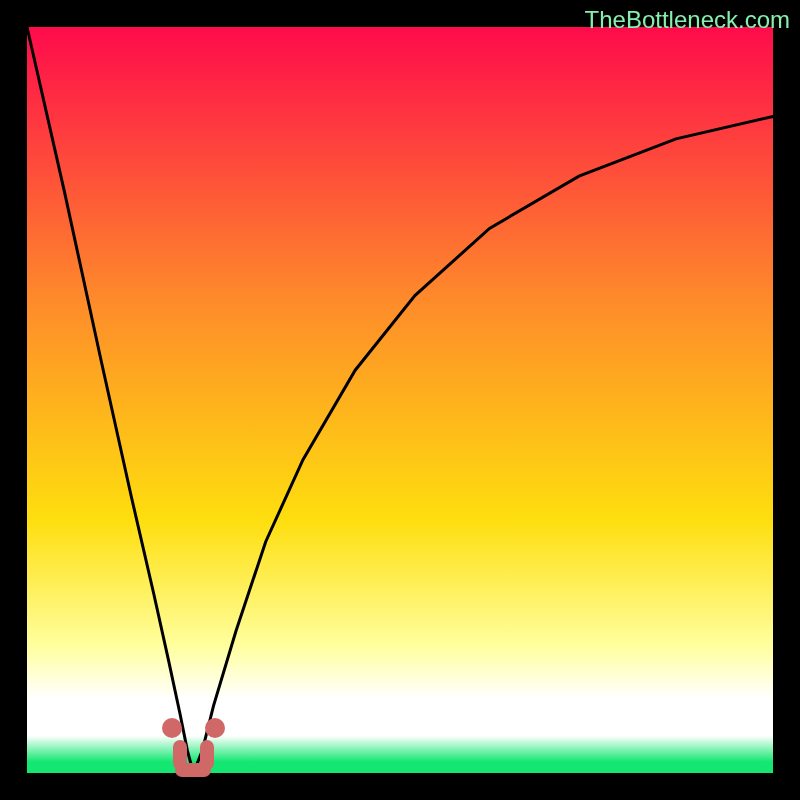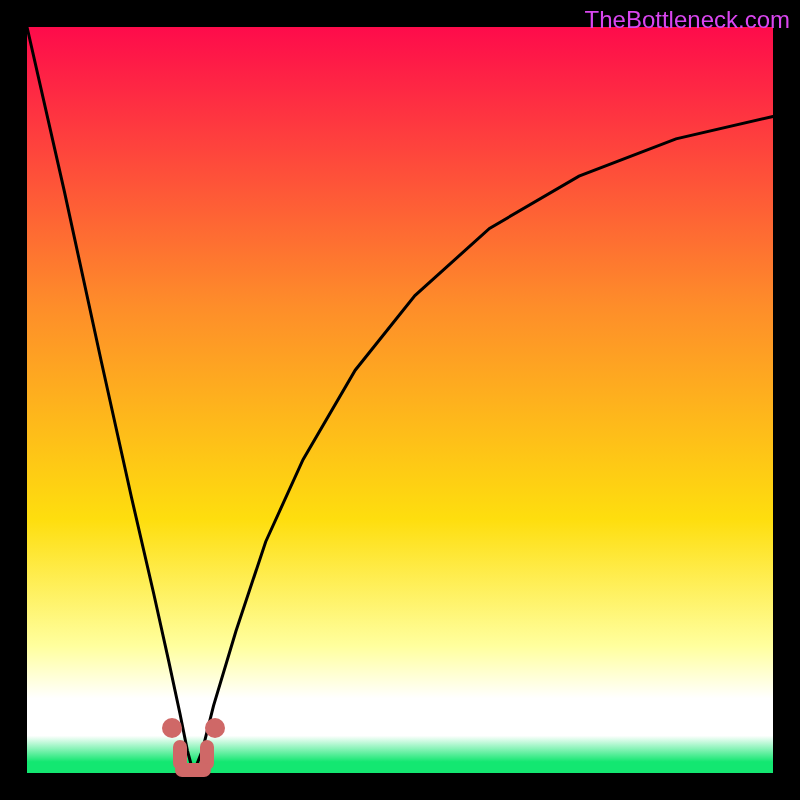--- a/index.html
+++ b/index.html
@@ -1,17 +1,17 @@
 <!DOCTYPE html>
 <html><head>
 <meta charset="utf-8">
 <style>
 html,body{margin:0;padding:0;width:800px;height:800px;background:#000;overflow:hidden}
 .stage{position:relative;width:800px;height:800px}
-.watermark{position:absolute;top:6px;right:10px;font:24px Arial,Helvetica,sans-serif;color:#d946ef;z-index:5}
+.watermark{position:absolute;top:6px;right:10px;font:24px Arial,Helvetica,sans-serif;color:#86efac;z-index:5}
 .plot{position:absolute;left:27px;top:27px;width:746px;height:746px;background:#fff}
 .grad{position:absolute;inset:0}
 svg.curve{position:absolute;inset:0;overflow:visible}
 .marker{position:absolute;background:#cf6867;border-radius:10px}
 .dot{width:20px;height:20px}
 .seg{width:14px;height:30px;border-radius:7px}
 </style>
 </head>
 <body>
 

